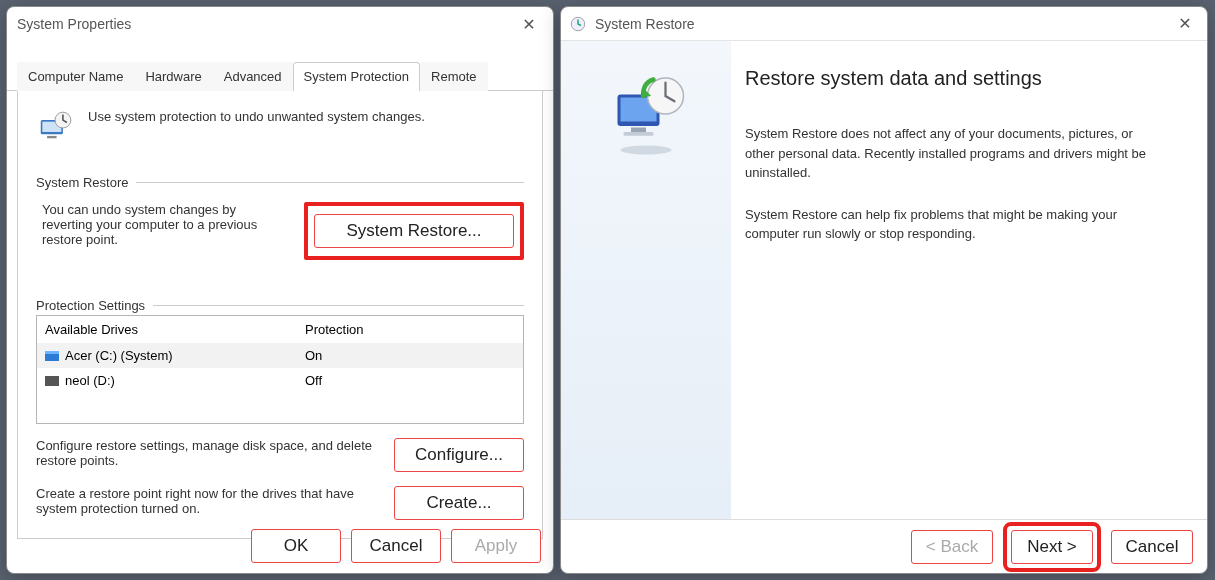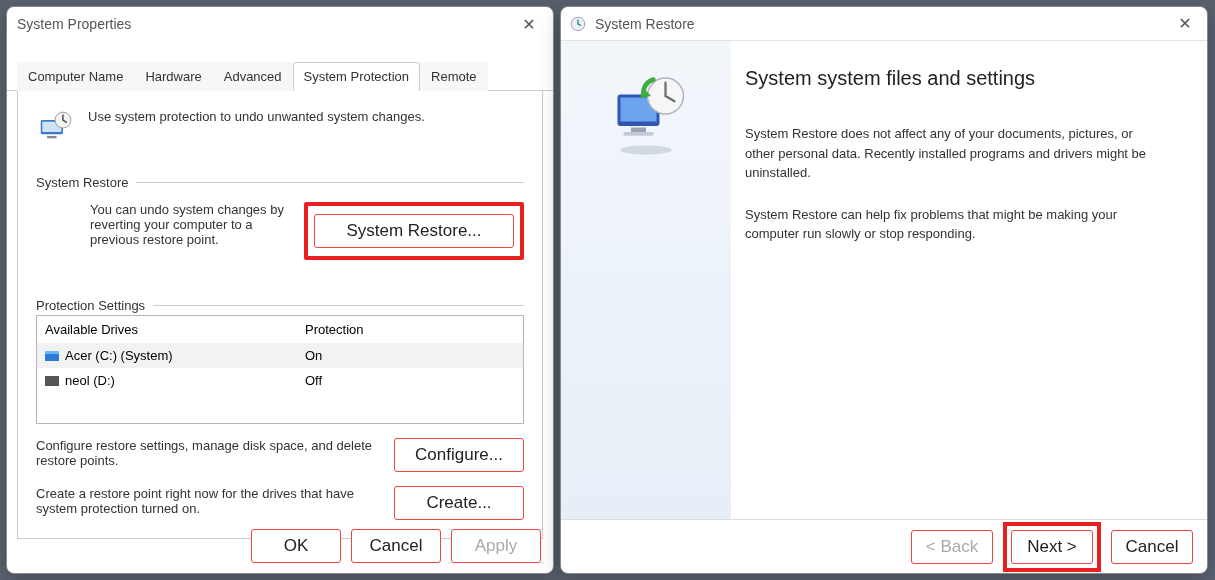--- a/index.html
+++ b/index.html
@@ -19,21 +19,21 @@
 .tabs { display:flex; gap:0; padding:0 10px; border-bottom:1px solid #ccc; margin-top:20px;text-align:right; }
 .tab { padding:6px 10px 7px; font-size:13px; color:#333; border:1px solid transparent; border-bottom:none; position:relative; top:1px; background:#f7f7f7; }
 .tab.active { border-color:#ccc; background:#fff; border-radius:4px 4px 0 0; }
 .tab-body { background:#fff; border:1px solid #ccc; border-top:none; margin:0 10px 10px; padding:18px 18px 10px; height:448px; position:relative; }
 .intro { display:flex; gap:14px; align-items:flex-start; }
 .intro-icon svg { width:38px; height:38px; }
 .intro-text { font-size:13px; color:#333; }
 .section-label { display:flex; align-items:center; gap:8px; margin-top:24px;}
 .section-label span { font-size:13px; color:#333; white-space:nowrap; }
 .section-label .rule { flex:1; height:1px; background:#ccc; }
-.restore-row { display:flex; gap:14px; margin-top:12px; align-items:flex-start;margin-left:48px; }
+.restore-row { display:flex; gap:14px; margin-top:12px; align-items:flex-start; }
 .restore-text { font-size:13px; color:#333; flex:1; padding-left:6px; }
 .btn { background:#fff; border:1px solid #ef4444; border-radius:3px; font-size:17px; padding:6px 14px; min-width:90px; text-align:center; color:#222; cursor:default;}
 .btn.wide { min-width:200px; }
 .redbox { border:4px solid #e92020; padding:8px 6px; border-radius:2px; }
 .drive-table { border:1px solid #b5b5b5; width:100%; margin-top:2px; font-size:13px; }
 .drive-table .hdr { display:flex; background:#fff; }
 .drive-table .hdr div { padding:6px 8px; }
 .drive-table .hdr .c1 { flex:0 0 260px;}
 .drive-table .hdr .c2 { flex:1;}
 .drive-table .row { display:flex; align-items:center; }
@@ -57,21 +57,21 @@
 .title-ico { width:18px; height:18px; }
 .wizard-body { display:flex; height:478px; }
 .wiz-side { width:170px; background:linear-gradient(#f3f7fc,#e6eef7); display:flex; justify-content:center; padding-top:28px;}
 .wiz-side svg { width:90px; height:90px;}
 .wiz-main { flex:1; padding:26px 30px 10px 14px; }
 .wiz-h { font-size:20px; color:#222; margin-bottom:34px; font-weight:400;}
 .wiz-p { font-size:13px; color:#333; line-height:1.5; margin-bottom:22px; max-width:420px;}
 .wiz-footer { border-top:1px solid #ddd; height:54px; display:flex; align-items:center; justify-content:flex-end; gap:10px; padding-right:14px;}
 .wiz-footer .btn { min-width:82px; padding:6px 10px;}
 .wiz-footer .btn.disabled { color:#aaa;}
-.wiz-footer .redwrap { border:4px solid #e92020; padding:4px; border-radius:0;}
+.wiz-footer .redwrap { border:4px solid #e92020; padding:4px; border-radius:8px;}
 </style>
 </head>
 <body>
 
 <div class="window win-props">
   <div class="titlebar">
     <span>System Properties</span>
     <span class="title-spacer"></span>
     <span class="close-x">✕</span>
   </div>
@@ -176,21 +176,21 @@
         <rect x="26" y="38" width="48" height="32" fill="#6da4ef"></rect>
         <rect x="40" y="78" width="20" height="6" fill="#9aa4b3"></rect>
         <rect x="30" y="84" width="40" height="5" rx="2" fill="#c3cbd6"></rect>
         <circle cx="86" cy="36" r="24" fill="#f6f6f6" stroke="#aeb5bf" stroke-width="2"></circle>
         <path d="M86 18 v18 l12 7" stroke="#6a6f77" stroke-width="3" fill="none" stroke-linecap="round"></path>
         <path d="M70 14 q-14 4 -14 22" stroke="#3fae3f" stroke-width="6" fill="none" stroke-linecap="round"></path>
         <path d="M53 38 l6 -10 l8 8 z" fill="#3fae3f"></path>
       </svg>
     </div>
     <div class="wiz-main">
-      <div class="wiz-h">System system files and settings</div>
+      <div class="wiz-h">Restore system data and settings</div>
       <div class="wiz-p">System Restore does not affect any of your documents, pictures, or other personal data. Recently installed programs and drivers might be uninstalled.</div>
       <div class="wiz-p">System Restore can help fix problems that might be making your computer run slowly or stop responding.</div>
     </div>
   </div>
 
   <div class="wiz-footer">
     <div class="btn disabled">&lt; Back</div>
     <div class="redwrap">
       <div class="btn">Next &gt;</div>
     </div>

